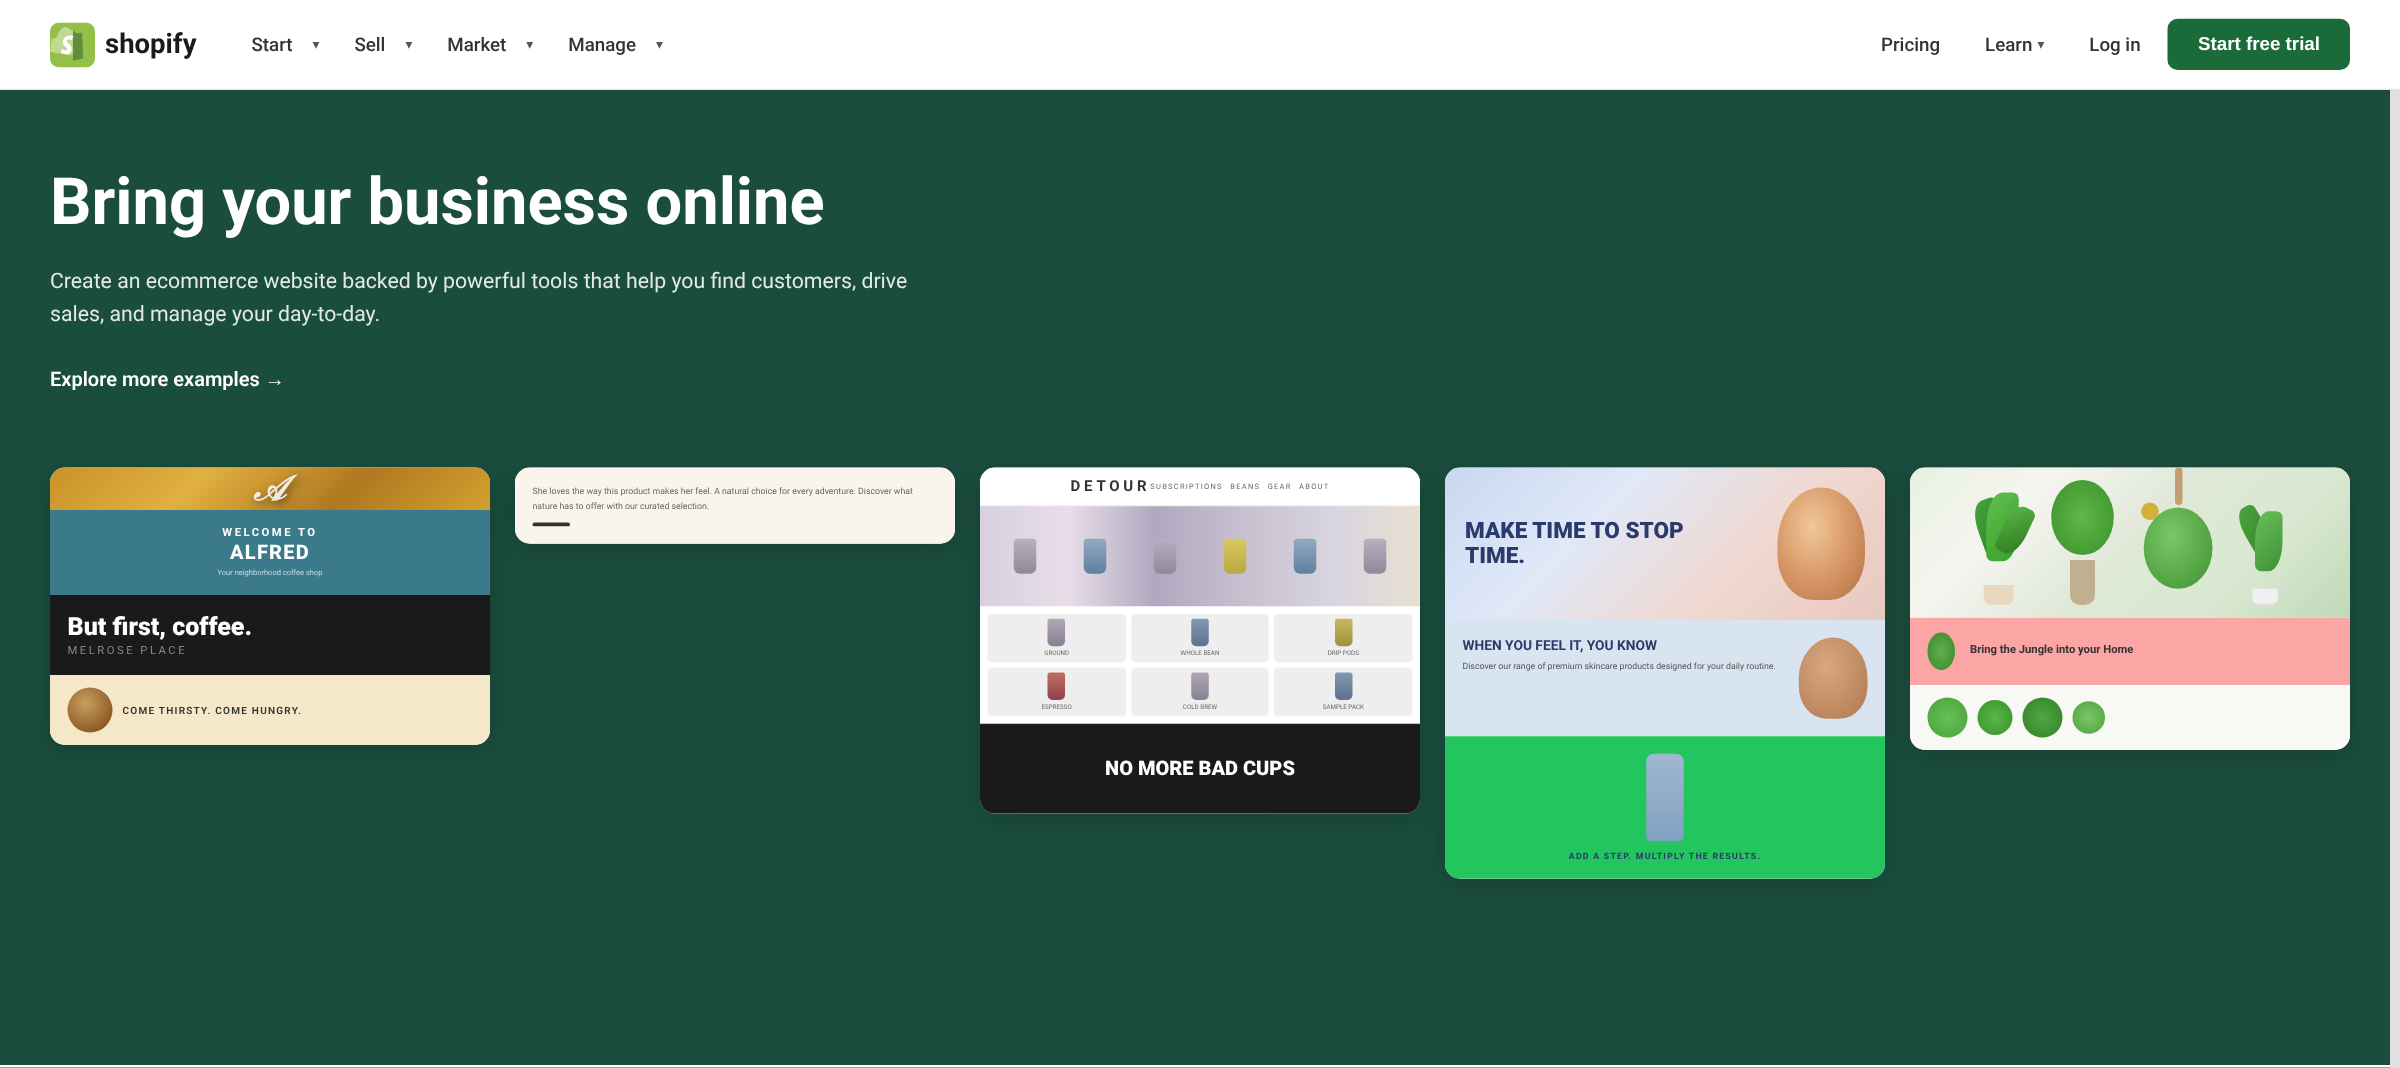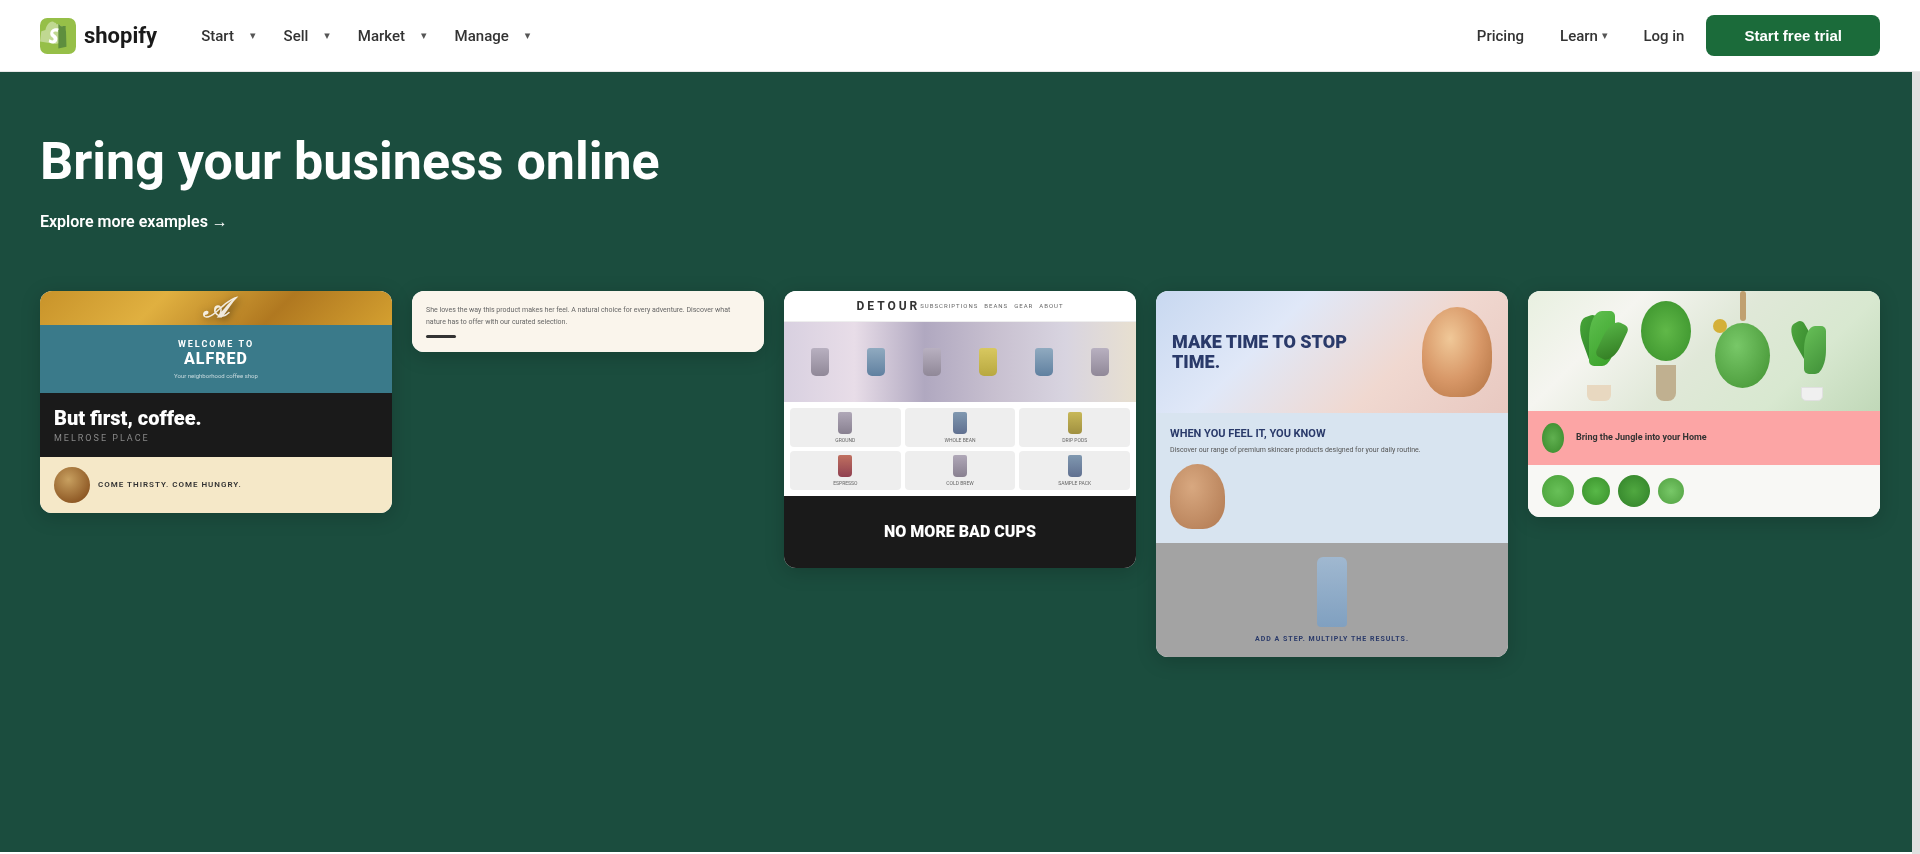--- a/index.html
+++ b/index.html
@@ -67,21 +67,21 @@
       color: #333;
       cursor: pointer;
       border-radius: 6px;
       font-weight: 500;
     }
     .btn-start-trial {
       background: #1b6b3a;
       color: #fff;
       border: none;
       border-radius: 8px;
-      padding: 12px 38px;
+      padding: 12px 24px;
       font-size: 15px;
       font-weight: 600;
       cursor: pointer;
       white-space: nowrap;
     }
 
     
     .hero {
       background: #1b4d3e;
       padding: 60px 40px 0 40px;
@@ -333,39 +333,38 @@
       height: 90px;
       background: radial-gradient(ellipse at 40% 35%, #f0c898, #d89868, #b07040);
       border-radius: 50% 50% 40% 40%;
       flex-shrink: 0;
     }
     .card-4-mid {
       background: #d8e4f0;
       padding: 14px;
       display: flex;
       gap: 8px;
-      flex-direction: column;
     }
     .card-4-quote {
       font-size: 11px;
       font-weight: 700;
       color: #2a3a6a;
       text-transform: uppercase;
       line-height: 1.3;
     }
     .card-4-face2 {
       width: 55px;
       height: 65px;
       background: radial-gradient(ellipse at 40% 35%, #d8a880, #b07850);
       border-radius: 50% 50% 40% 40%;
       flex-shrink: 0;
     }
     .card-4-bottom {
       flex: 1;
-      background: #a3a3a3;
+      background: #22c55e;
       padding: 14px;
       display: flex;
       flex-direction: column;
       align-items: center;
       justify-content: center;
     }
     .card-4-product {
       width: 30px;
       height: 70px;
       background: linear-gradient(180deg, #a0b8d0, #80a0c0);
@@ -481,20 +480,21 @@
     <div class="nav-login">
       <span>Log in</span>
     </div>
     <button class="btn-start-trial">Start free trial</button>
   </div>
 </nav>
 
 <section class="hero">
   <div class="hero-text-block">
     <h1 class="hero-title">Bring your business online</h1>
+    <p class="hero-subtitle">Create an ecommerce website backed by powerful tools that help you find customers, drive sales, and manage your day-to-day.</p>
     <a class="hero-link">Explore more examples →</a>
   </div>
 
   <div class="cards-row">
 
     <div class="card">
       <div class="card-1-top">
         <div class="card-1-logo-placeholder">𝒜</div>
       </div>
       <div class="card-1-mid">

